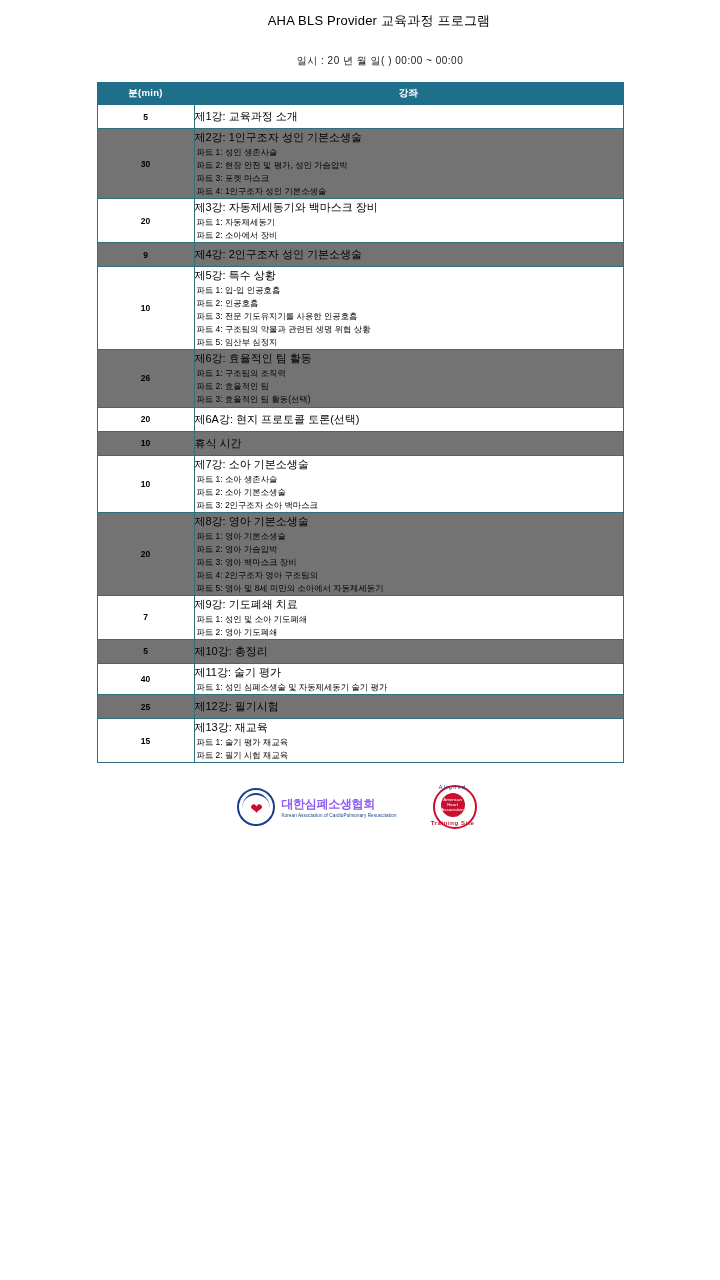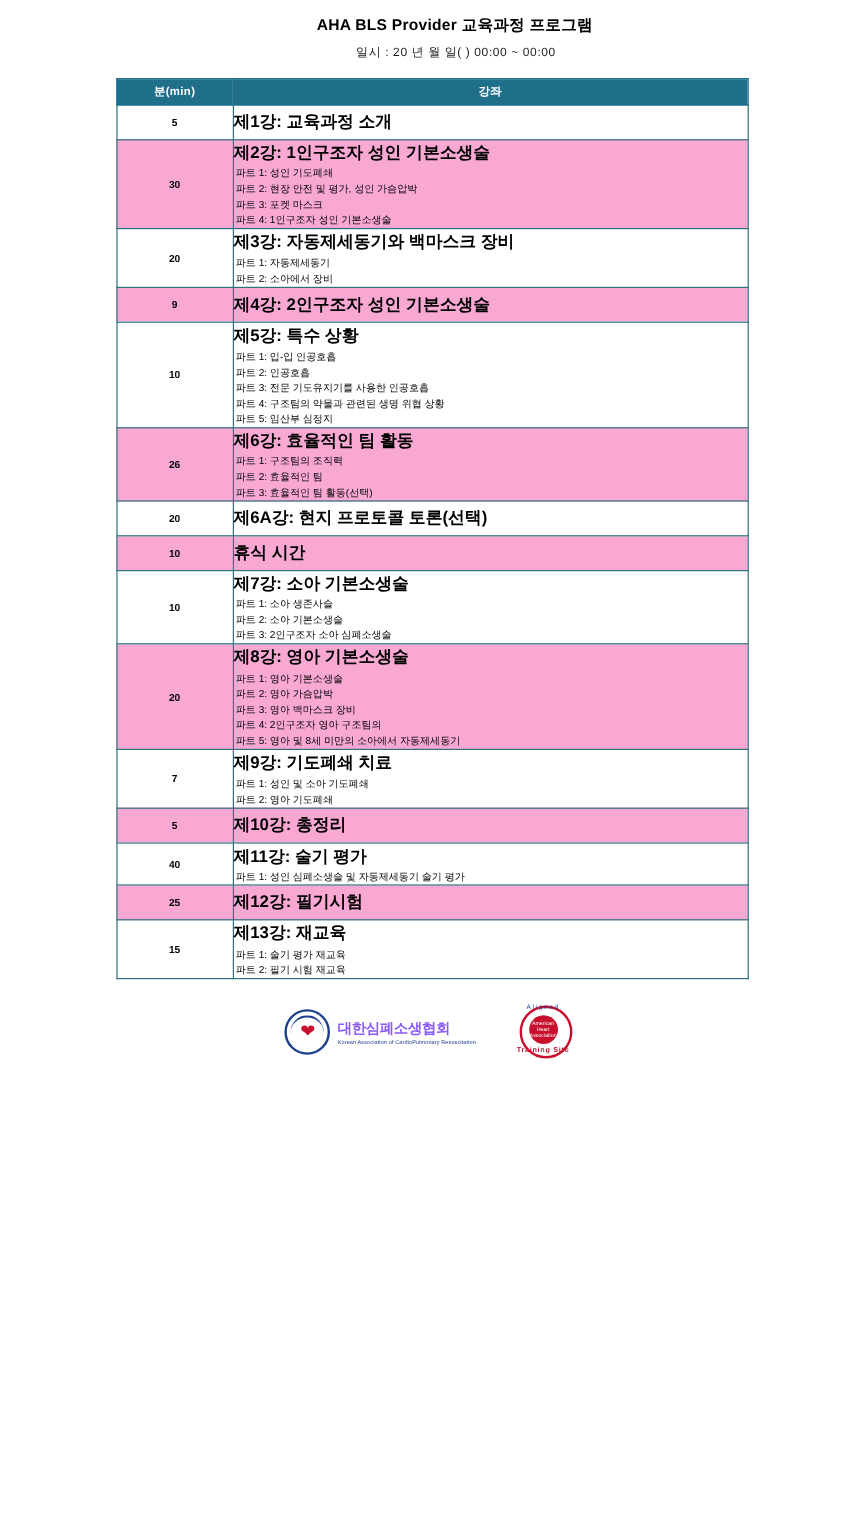--- a/index.html
+++ b/index.html
@@ -16,27 +16,27 @@
   }
   .page {
     width: 720px;
     height: 1280px;
     position: relative;
     box-sizing: border-box;
   }
   .doc-title {
     text-align: center;
     font-size: 13px;
-    font-weight: bold;
+    font-weight: normal;
     letter-spacing: 0.2px;
     padding-top: 12px;
     padding-left: 38px;
   }
   .meta-block {
-    margin-top: 7px;
+    margin-top: 24px;
     font-size: 10px;
     color: #1a1a1a;
   }
   .meta-line-1 {
     text-align: center;
     padding-left: 40px;
     letter-spacing: 0.5px;
   }
   .meta-line-2 {
     text-align: center;
@@ -72,31 +72,31 @@
     text-align: center;
     font-weight: bold;
     font-size: 9px;
     width: 96px;
   }
   td.lect-cell {
     padding: 4px 0 4px 8px;
     line-height: 1.55;
   }
   td.lect-cell .lec-title {
-    font-weight: bold;
-    font-size: 14px;
+    font-weight: normal;
+    font-size: 11px;
     display: block;
     margin-bottom: 0px;
   }
   td.lect-cell .lec-part {
     display: block;
     font-size: 8.4px;
     padding-left: 2px;
   }
-  tr.green td { background: #f9a8d4; }
+  tr.green td { background: #737373; }
   tr.white td { background: #ffffff; }
   tr.single td.lect-cell {
     padding-top: 3px;
     padding-bottom: 3px;
   }
   .logos {
     margin-top: 22px;
     display: flex;
     justify-content: center;
     align-items: center;
@@ -221,21 +221,21 @@
         <tr class="white single">
           <td class="min-cell">5</td>
           <td class="lect-cell">
             <span class="lec-title">제1강: 교육과정 소개</span>
           </td>
         </tr>
         <tr class="green">
           <td class="min-cell">30</td>
           <td class="lect-cell">
             <span class="lec-title">제2강: 1인구조자 성인 기본소생술</span>
-            <span class="lec-part">파트 1: 성인 기도폐쇄</span>
+            <span class="lec-part">파트 1: 성인 생존사슬</span>
             <span class="lec-part">파트 2: 현장 안전 및 평가, 성인 가슴압박</span>
             <span class="lec-part">파트 3: 포켓 마스크</span>
             <span class="lec-part">파트 4: 1인구조자 성인 기본소생술</span>
           </td>
         </tr>
         <tr class="white">
           <td class="min-cell">20</td>
           <td class="lect-cell">
             <span class="lec-title">제3강: 자동제세동기와 백마스크 장비</span>
             <span class="lec-part">파트 1: 자동제세동기</span>
@@ -279,21 +279,21 @@
           <td class="lect-cell">
             <span class="lec-title">휴식 시간</span>
           </td>
         </tr>
         <tr class="white">
           <td class="min-cell">10</td>
           <td class="lect-cell">
             <span class="lec-title">제7강: 소아 기본소생술</span>
             <span class="lec-part">파트 1: 소아 생존사슬</span>
             <span class="lec-part">파트 2: 소아 기본소생술</span>
-            <span class="lec-part">파트 3: 2인구조자 소아 심폐소생술</span>
+            <span class="lec-part">파트 3: 2인구조자 소아 백마스크</span>
           </td>
         </tr>
         <tr class="green">
           <td class="min-cell">20</td>
           <td class="lect-cell">
             <span class="lec-title">제8강: 영아 기본소생술</span>
             <span class="lec-part">파트 1: 영아 기본소생술</span>
             <span class="lec-part">파트 2: 영아 가슴압박</span>
             <span class="lec-part">파트 3: 영아 백마스크 장비</span>
             <span class="lec-part">파트 4: 2인구조자 영아 구조팀의</span>

